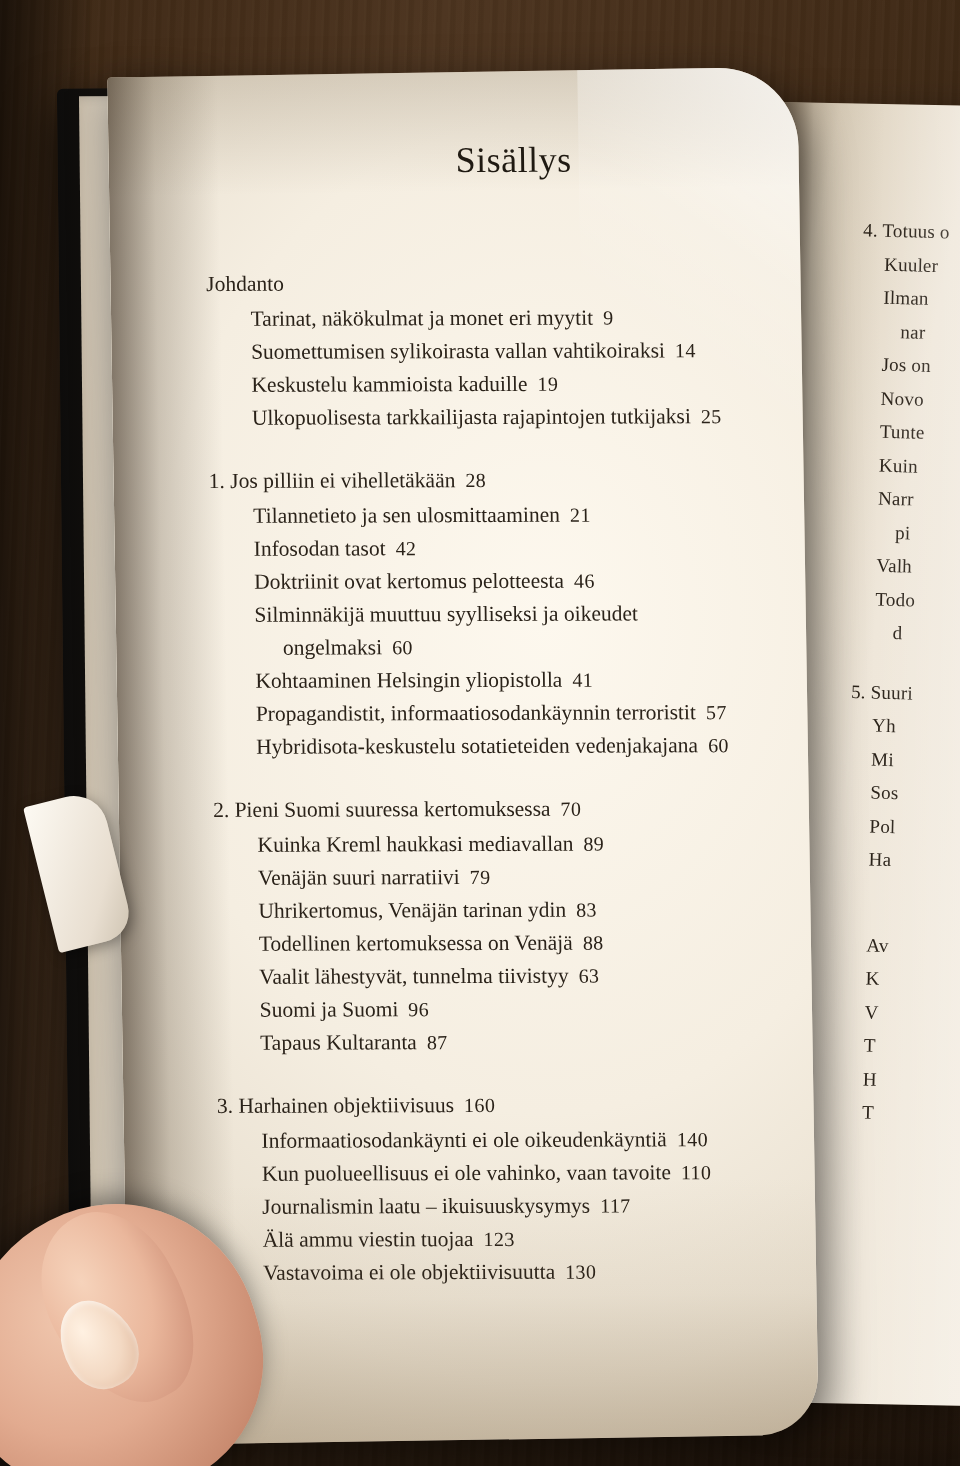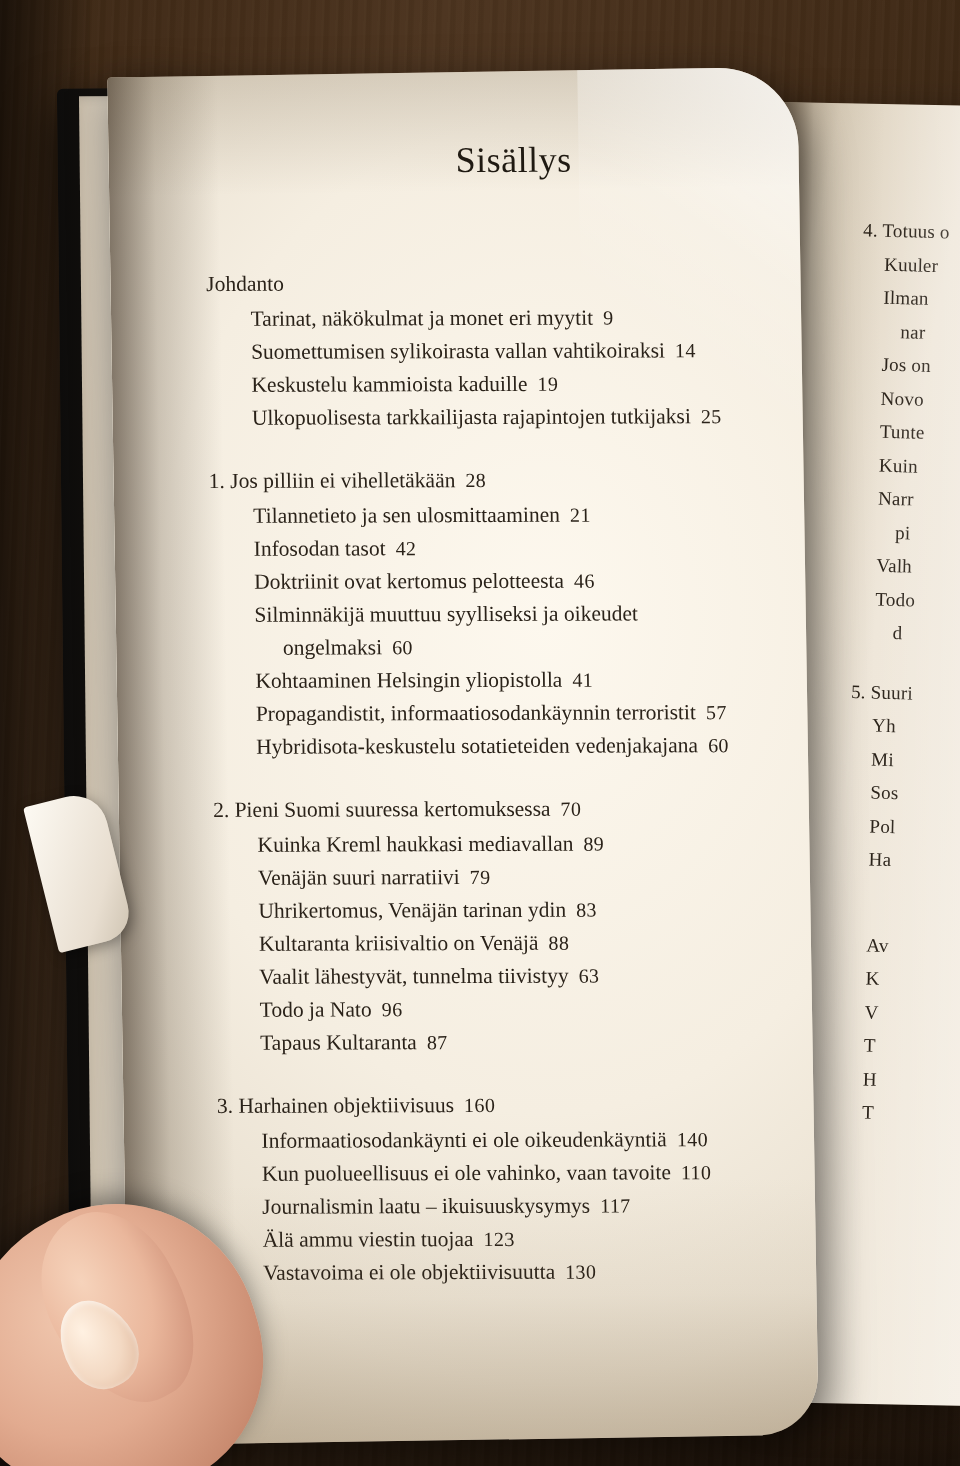--- a/index.html
+++ b/index.html
@@ -278,23 +278,23 @@
             <div class="toc-line sub2"><span>ongelmaksi</span><span class="pg">60</span></div>
             <div class="toc-line sub"><span>Kohtaaminen Helsingin yliopistolla</span><span class="pg">41</span></div>
             <div class="toc-line sub"><span>Propagandistit, informaatiosodankäynnin terroristit</span><span class="pg">57</span></div>
             <div class="toc-line sub"><span>Hybridisota-keskustelu sotatieteiden vedenjakajana</span><span class="pg">60</span></div>
           </div>
           <div class="toc-group">
             <div class="toc-line chapter"><span>2. Pieni Suomi suuressa kertomuksessa</span><span class="pg">70</span></div>
             <div class="toc-line sub"><span>Kuinka Kreml haukkasi mediavallan</span><span class="pg">89</span></div>
             <div class="toc-line sub"><span>Venäjän suuri narratiivi</span><span class="pg">79</span></div>
             <div class="toc-line sub"><span>Uhrikertomus, Venäjän tarinan ydin</span><span class="pg">83</span></div>
-            <div class="toc-line sub"><span>Kultaranta kriisivaltio on Venäjä</span><span class="pg">88</span></div>
+            <div class="toc-line sub"><span>Todellinen kertomuksessa on Venäjä</span><span class="pg">88</span></div>
             <div class="toc-line sub"><span>Vaalit lähestyvät, tunnelma tiivistyy</span><span class="pg">63</span></div>
-            <div class="toc-line sub"><span>Todo ja Nato</span><span class="pg">96</span></div>
+            <div class="toc-line sub"><span>Suomi ja Suomi</span><span class="pg">96</span></div>
             <div class="toc-line sub"><span>Tapaus Kultaranta</span><span class="pg">87</span></div>
           </div>
           <div class="toc-group">
             <div class="toc-line chapter"><span>3. Harhainen objektiivisuus</span><span class="pg">160</span></div>
             <div class="toc-line sub"><span>Informaatiosodankäynti ei ole oikeudenkäyntiä</span><span class="pg">140</span></div>
             <div class="toc-line sub"><span>Kun puolueellisuus ei ole vahinko, vaan tavoite</span><span class="pg">110</span></div>
             <div class="toc-line sub"><span>Journalismin laatu – ikuisuuskysymys</span><span class="pg">117</span></div>
             <div class="toc-line sub"><span>Älä ammu viestin tuojaa</span><span class="pg">123</span></div>
             <div class="toc-line sub"><span>Vastavoima ei ole objektiivisuutta</span><span class="pg">130</span></div>
           </div>

